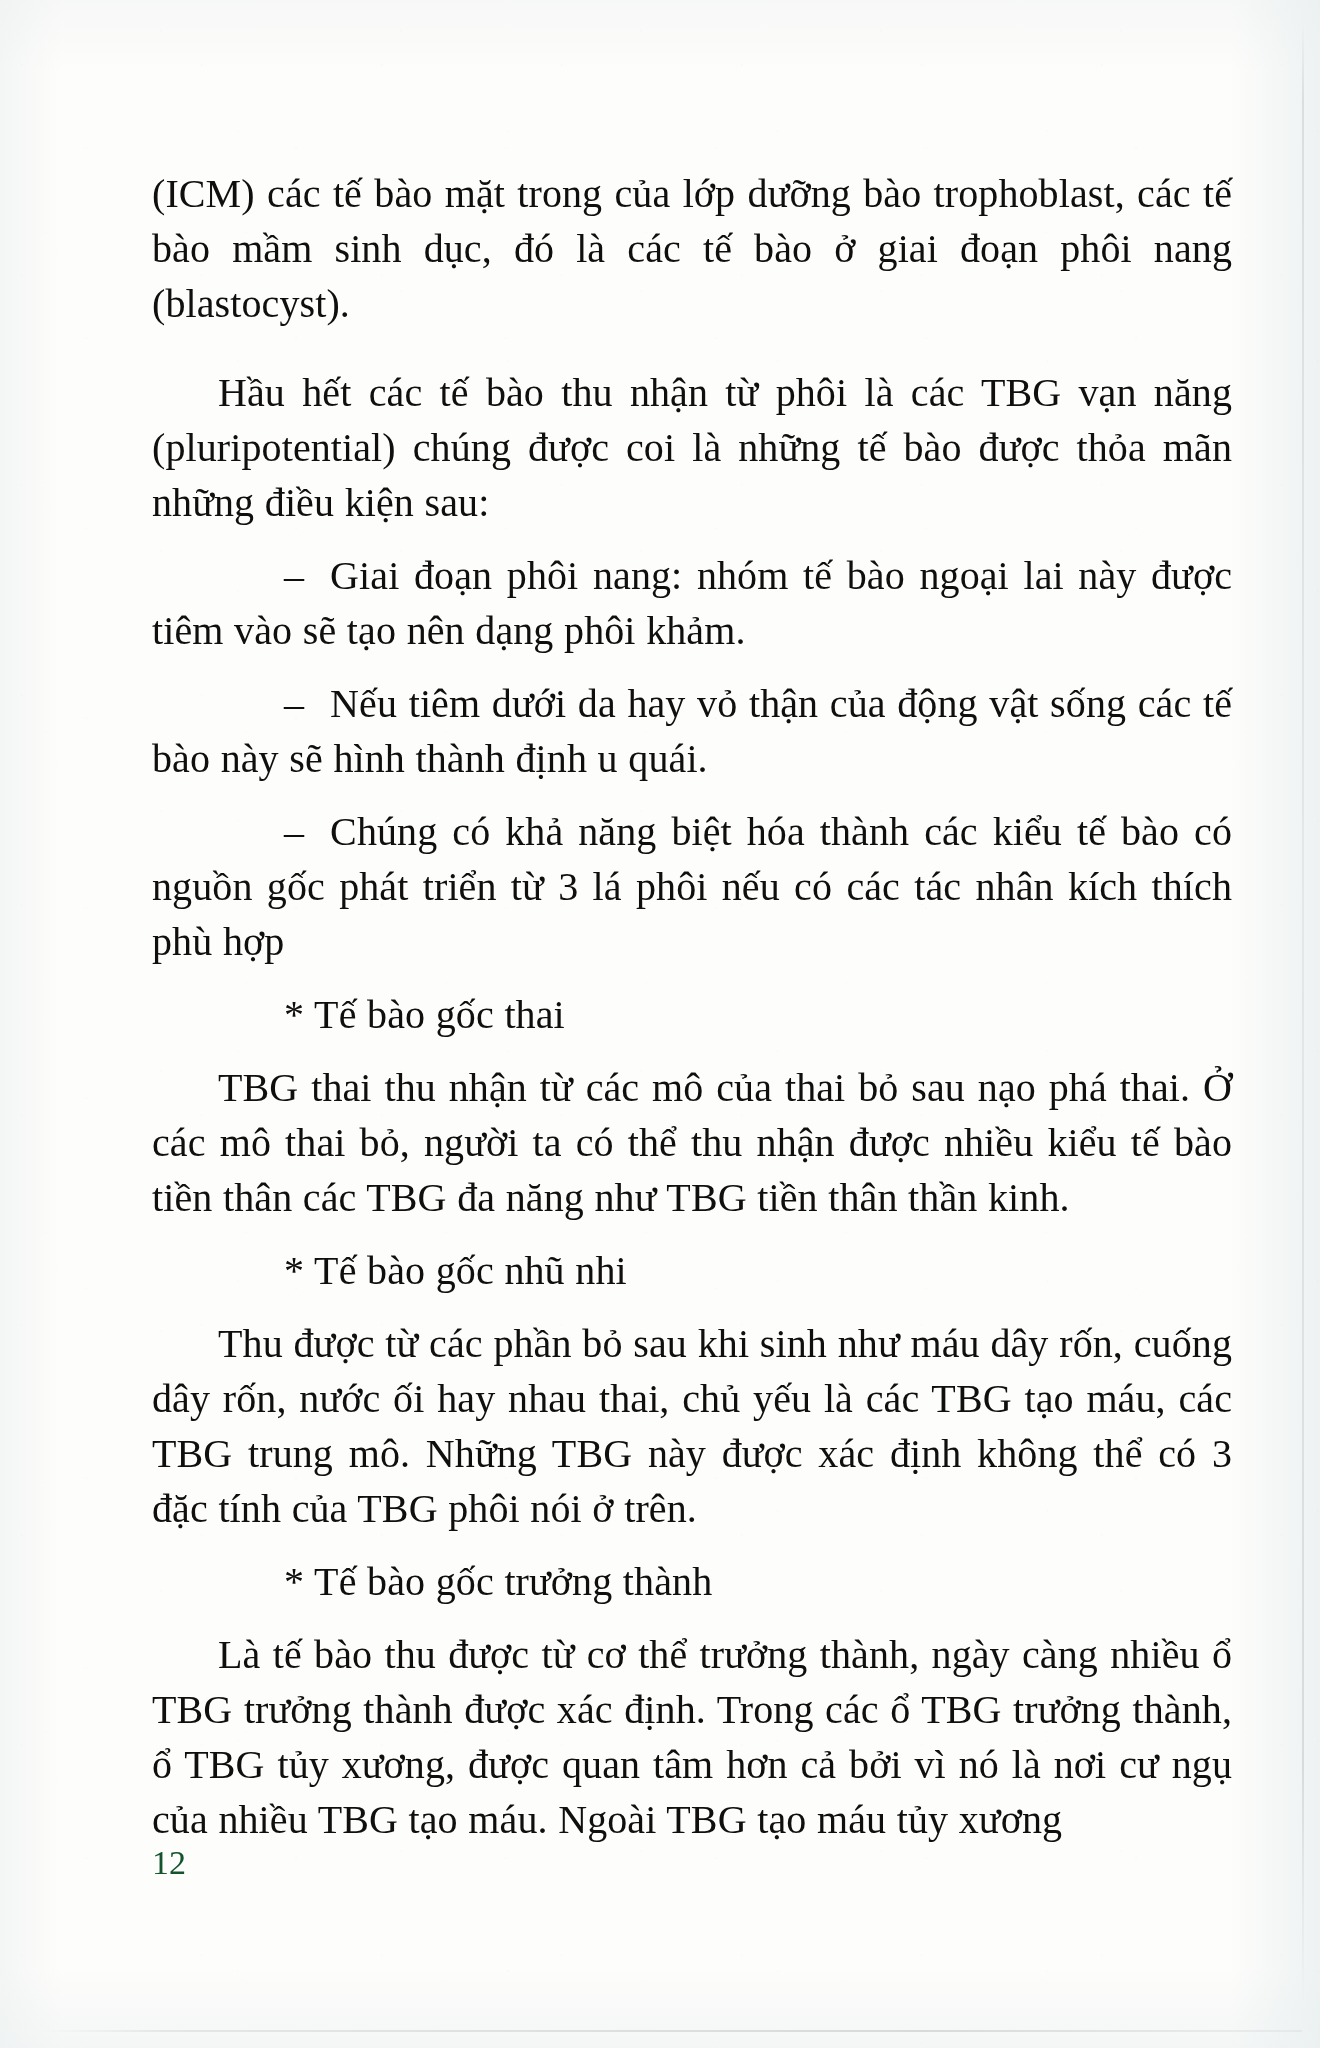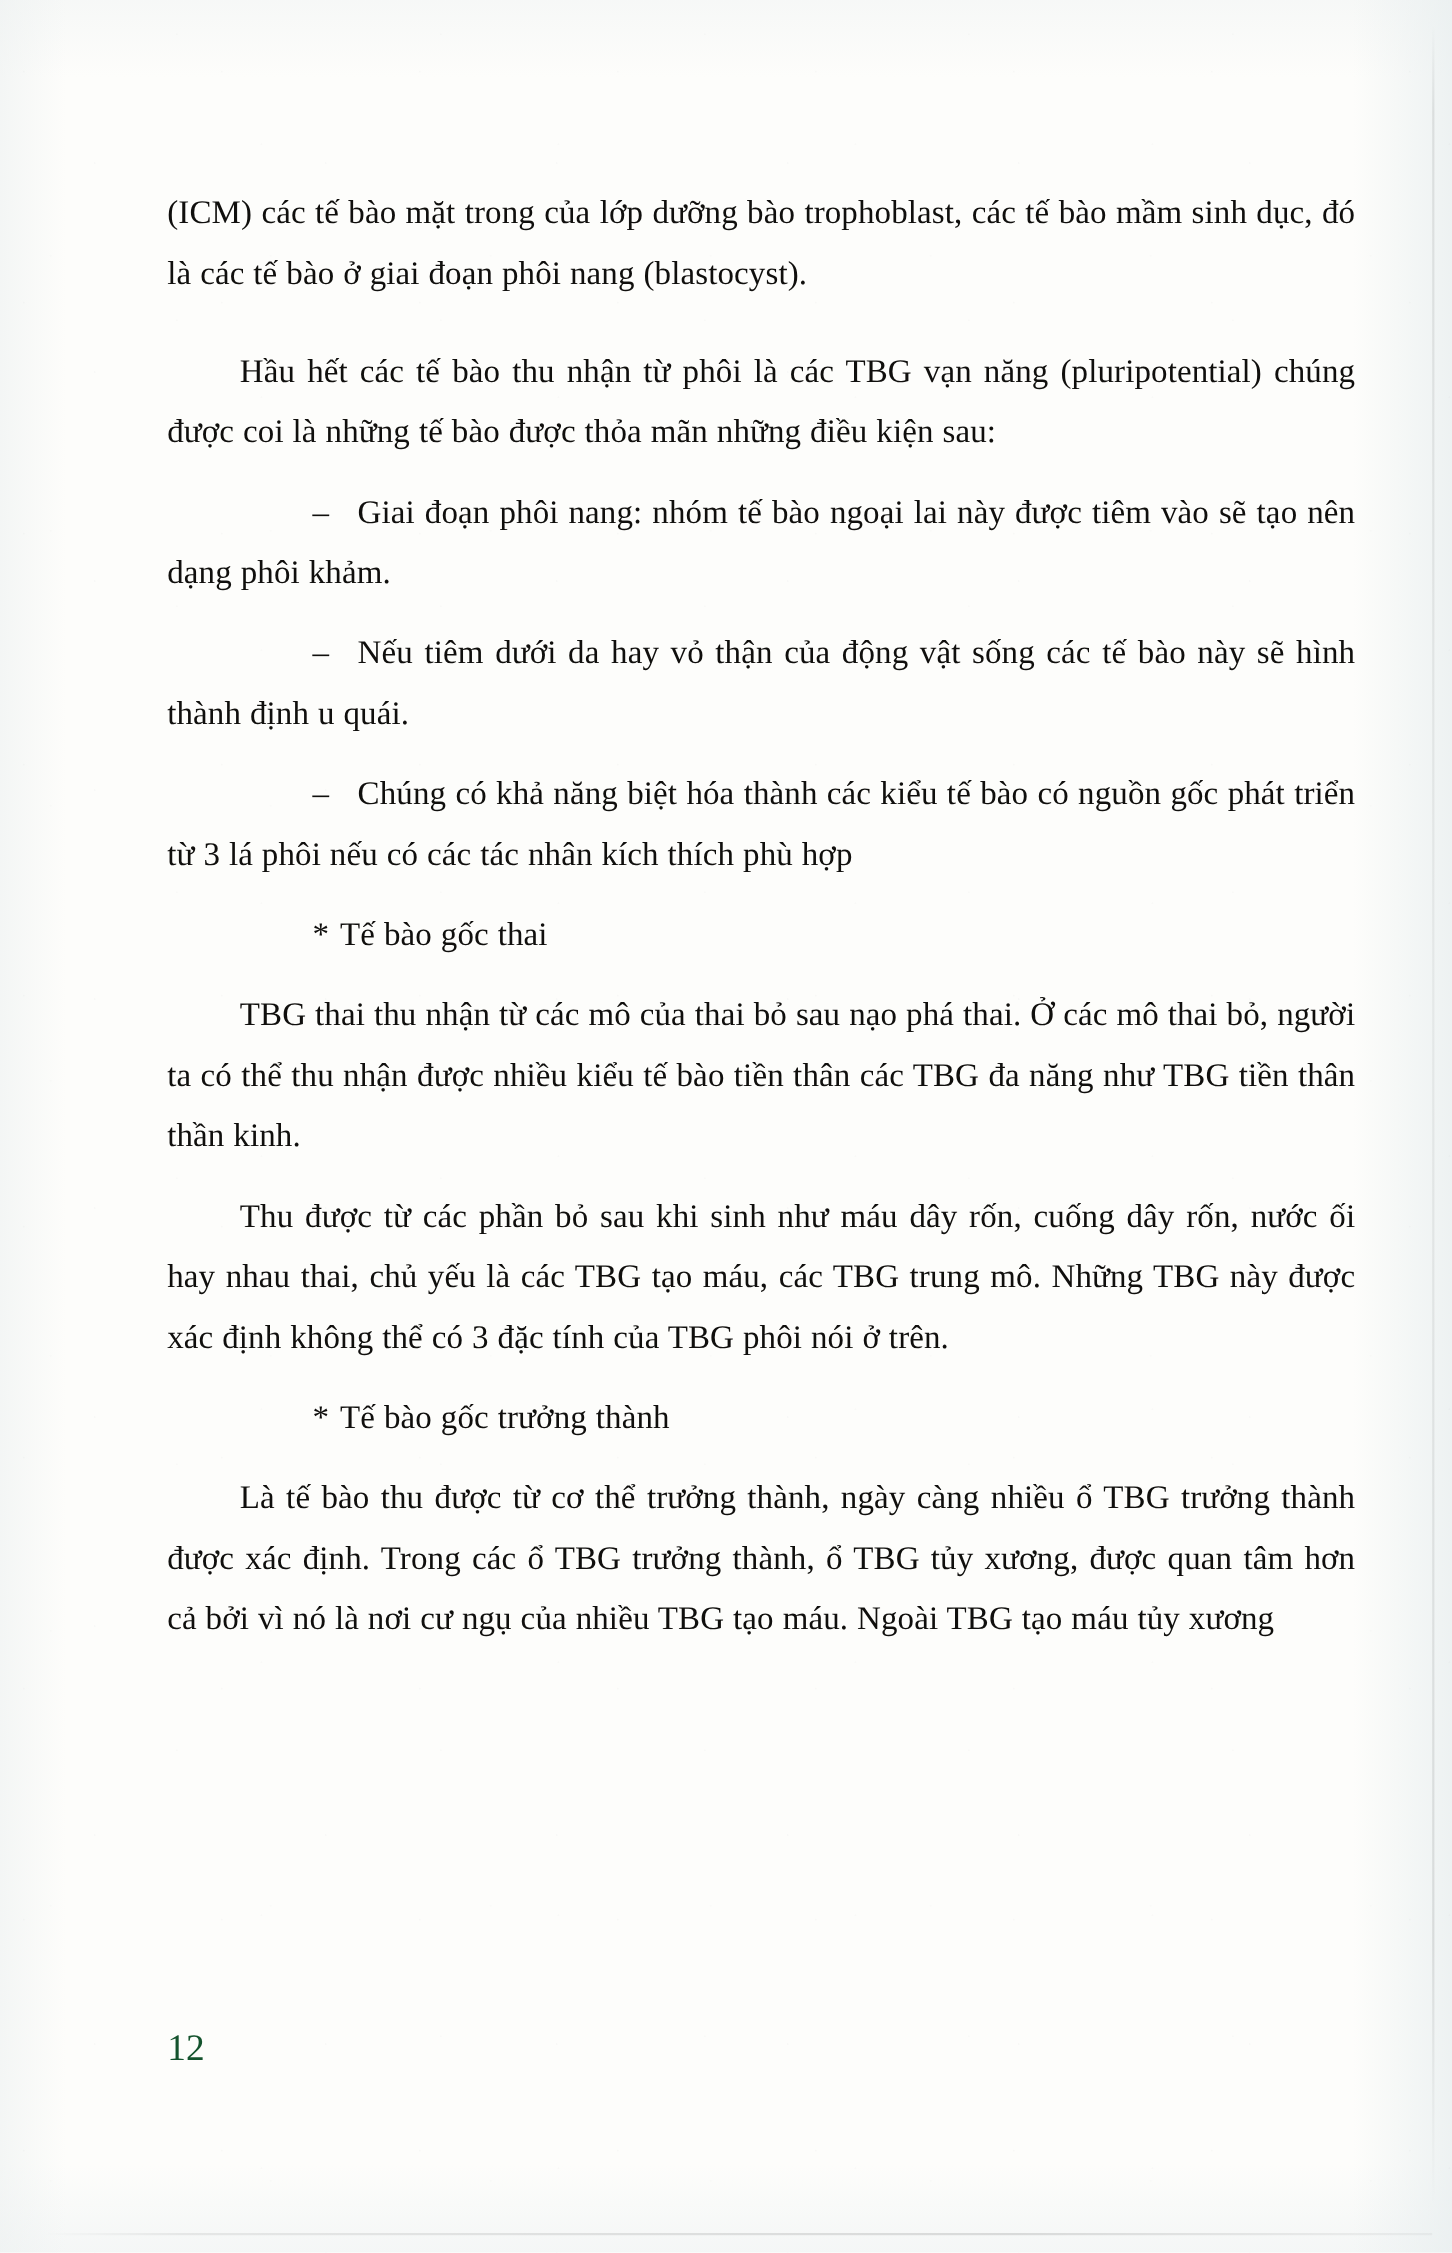--- a/index.html
+++ b/index.html
@@ -63,21 +63,21 @@
 
   .text-column {
     position: absolute;
     left: 152px;
     top: 166px;
     width: 1080px;
   }
 
   p.body {
     margin: 0 0 0 0;
-    font-size: 30px;
+    font-size: 40px;
     line-height: 55px;
     text-align: justify;
     text-justify: inter-word;
     letter-spacing: 0.1px;
     word-spacing: 0.5px;
   }
 
   p.indent {
     text-indent: 66px;
   }
@@ -151,20 +151,21 @@
     <p class="body dash-item gap-small"><span class="dash-mark">–</span><span>Giai đoạn phôi nang: nhóm tế bào ngoại lai này được tiêm vào sẽ tạo nên dạng phôi khảm.</span></p>
 
     <p class="body dash-item gap-small"><span class="dash-mark">–</span><span>Nếu tiêm dưới da hay vỏ thận của động vật sống các tế bào này sẽ hình thành định u quái.</span></p>
 
     <p class="body dash-item gap-small"><span class="dash-mark">–</span><span>Chúng có khả năng biệt hóa thành các kiểu tế bào có nguồn gốc phát triển từ 3 lá phôi nếu có các tác nhân kích thích phù hợp</span></p>
 
     <p class="body star-item gap-small"><span class="star-mark">*</span><span>Tế bào gốc thai</span></p>
 
     <p class="body indent gap-small">TBG thai thu nhận từ các mô của thai bỏ sau nạo phá thai. Ở các mô thai bỏ, người ta có thể thu nhận được nhiều kiểu tế bào tiền thân các TBG đa năng như TBG tiền thân thần kinh.</p>
 
+    <p class="body star-item gap-small"><span class="star-mark">*</span><span>Tế bào gốc nhũ nhi</span></p>
 
     <p class="body indent gap-small">Thu được từ các phần bỏ sau khi sinh như máu dây rốn, cuống dây rốn, nước ối hay nhau thai, chủ yếu là các TBG tạo máu, các TBG trung mô. Những TBG này được xác định không thể có 3 đặc tính của TBG phôi nói ở trên.</p>
 
     <p class="body star-item gap-small"><span class="star-mark">*</span><span>Tế bào gốc trưởng thành</span></p>
 
     <p class="body indent gap-small">Là tế bào thu được từ cơ thể trưởng thành, ngày càng nhiều ổ TBG trưởng thành được xác định. Trong các ổ TBG trưởng thành, ổ TBG tủy xương, được quan tâm hơn cả bởi vì nó là nơi cư ngụ của nhiều TBG tạo máu. Ngoài TBG tạo máu tủy xương</p>
 
   </div>
 
   <div class="page-number">12</div>

